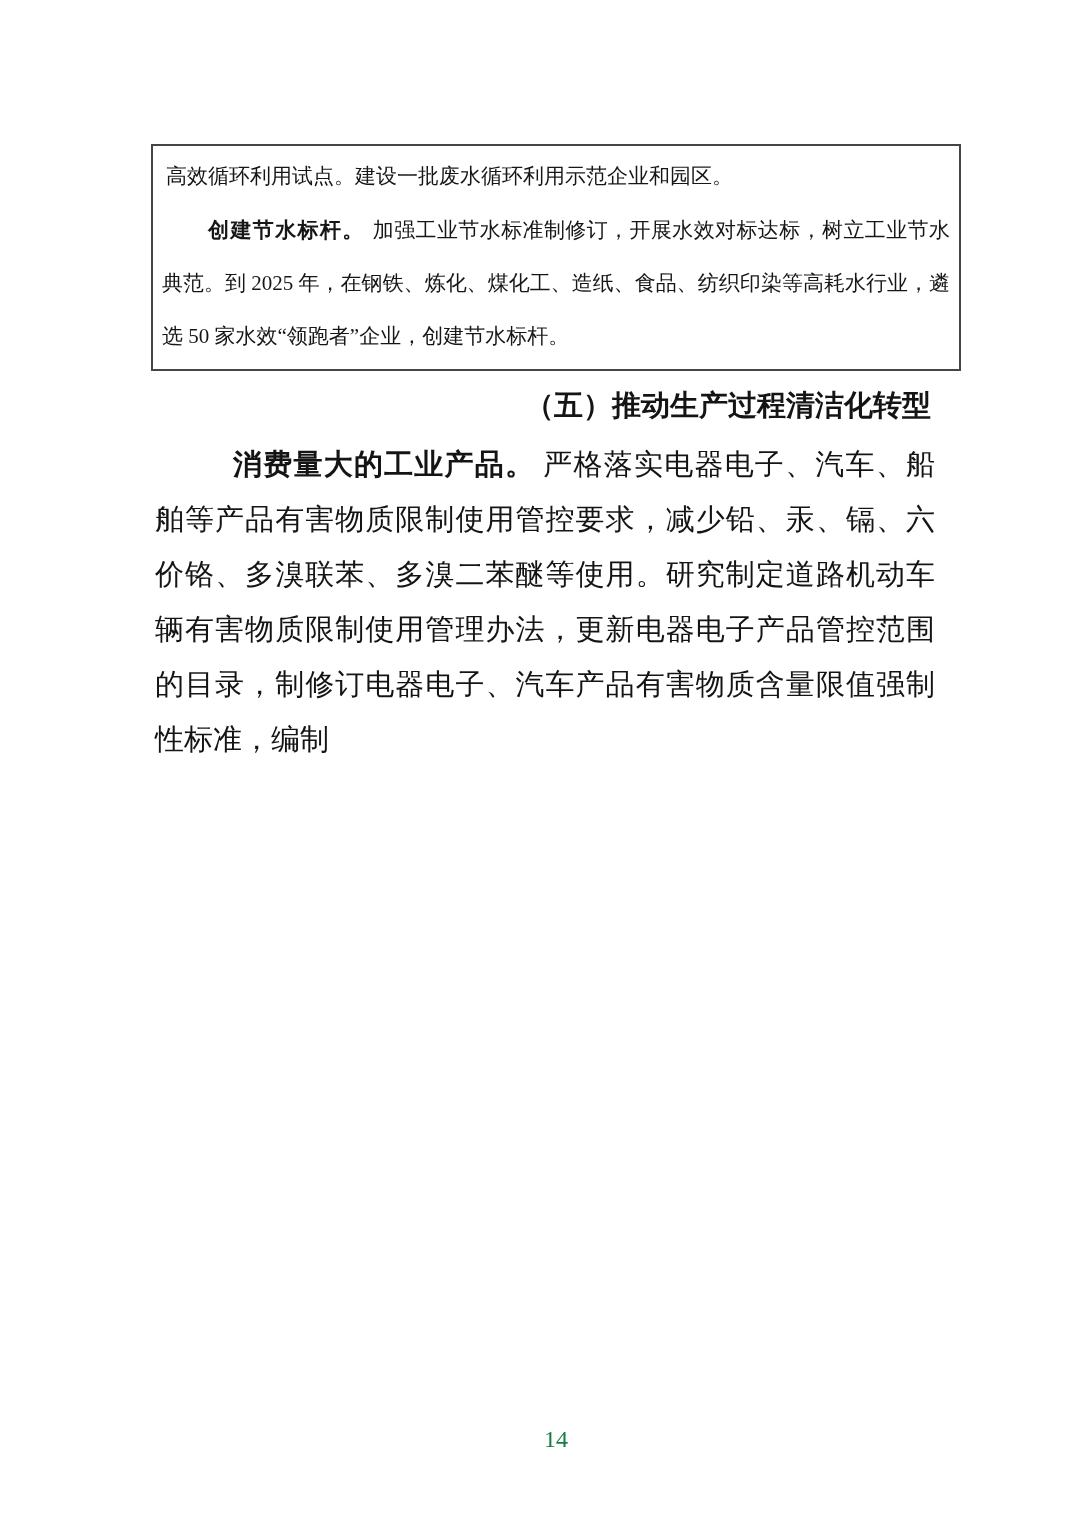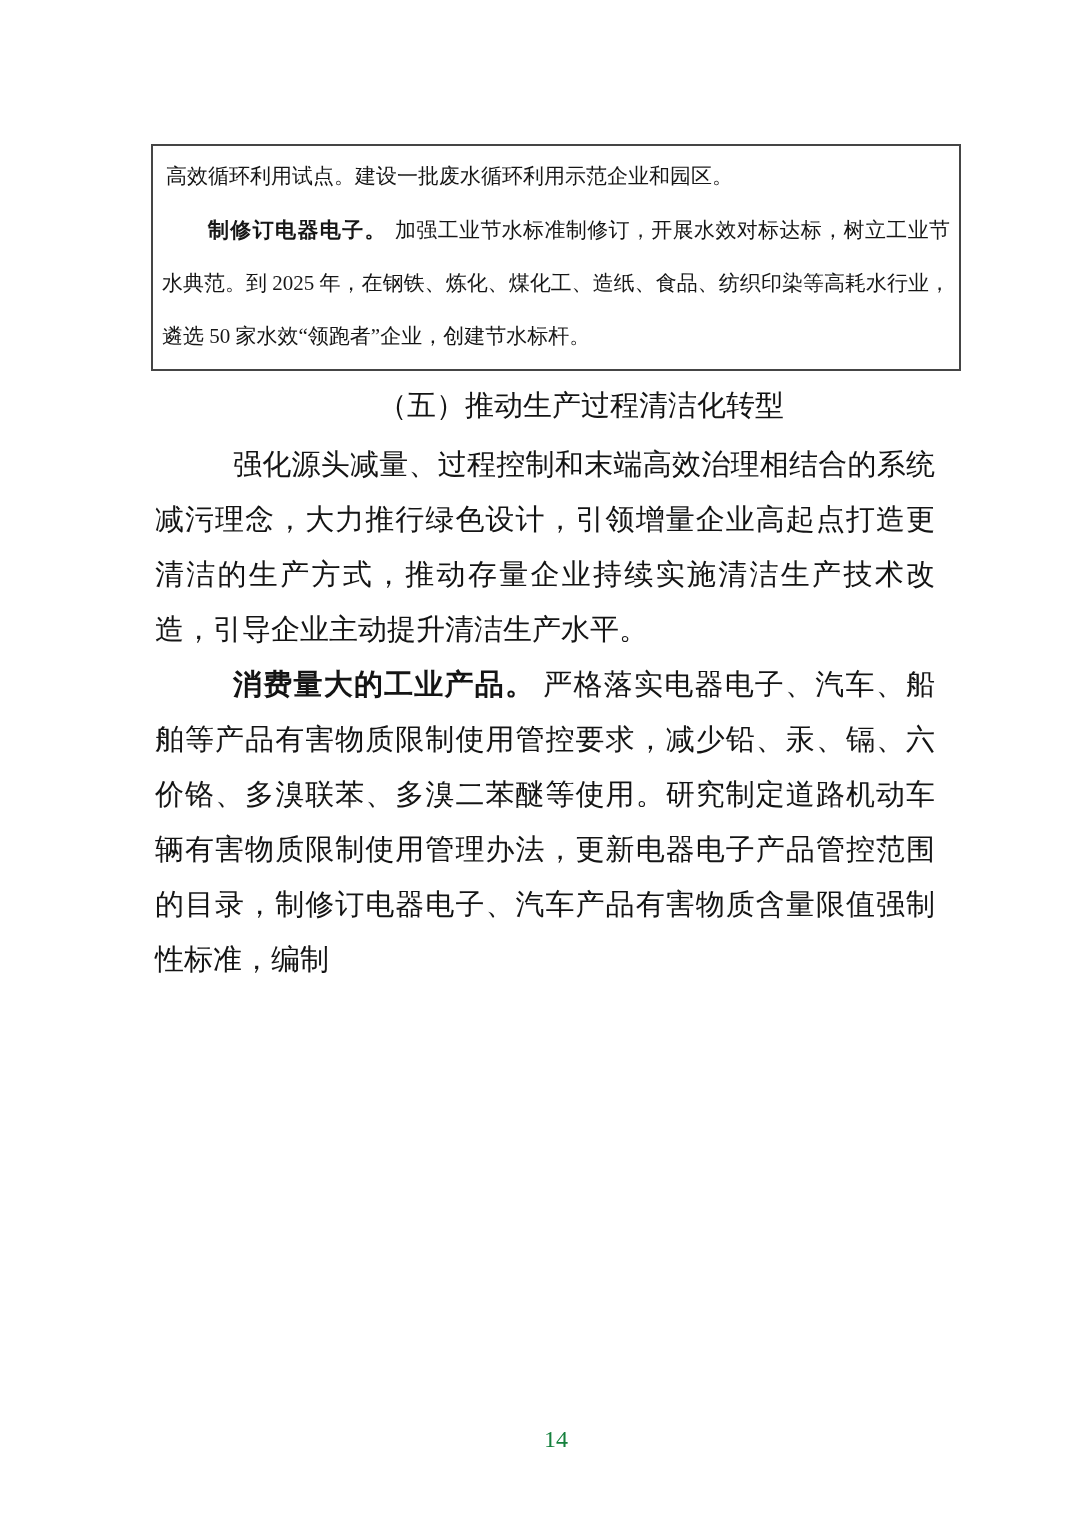--- a/index.html
+++ b/index.html
@@ -36,47 +36,46 @@
     position: absolute;
     left: 139px;
     top: 358px;
     width: 780px;
     font-size: 29px;
     line-height: 55px;
     text-align: justify;
     color: #141414;
   }
   .body-text .heading {
-    font-weight: normal;
+    font-weight: bold;
     text-indent: 72px;
-    text-align: center;
+    text-align: right;
   }
   .body-text p.para { margin: 0; text-indent: 74px; }
   .body-text .lead { font-weight: bold; }
   .page-number {
     position: absolute;
     left: 0;
     top: 1410px;
     width: 100%;
     text-align: center;
     font-size: 24px;
     color: #15803d;
   }
 </style>
 </head>
 <body>
 
 <div class="page">
 
   <div class="callout">
     <p><span>高效循环利用试点。建设一批废水循环利用示范企业和园区。</span></p>
-    <p class="indented"><span class="lead">制修订电器电子。</span><span>加强工业节水标准制修订，开展水效对标达标，树立工业节水典范。到 2025 年，在钢铁、炼化、煤化工、造纸、食品、纺织印染等高耗水行业，遴选 50 家水效“领跑者”企业，创建节水标杆。</span></p>
+    <p class="indented"><span class="lead">创建节水标杆。</span><span>加强工业节水标准制修订，开展水效对标达标，树立工业节水典范。到 2025 年，在钢铁、炼化、煤化工、造纸、食品、纺织印染等高耗水行业，遴选 50 家水效“领跑者”企业，创建节水标杆。</span></p>
   </div>
 
   <div class="body-text">
     <p class="heading">（五）推动生产过程清洁化转型</p>
-    <p class="para"><span>强化源头减量、过程控制和末端高效治理相结合的系统减污理念，大力推行绿色设计，引领增量企业高起点打造更清洁的生产方式，推动存量企业持续实施清洁生产技术改造，引导企业主动提升清洁生产水平。</span></p>
     <p class="para"><span class="lead">消费量大的工业产品。</span><span>严格落实电器电子、汽车、船舶等产品有害物质限制使用管控要求，减少铅、汞、镉、六价铬、多溴联苯、多溴二苯醚等使用。研究制定道路机动车辆有害物质限制使用管理办法，更新电器电子产品管控范围的目录，制修订电器电子、汽车产品有害物质含量限值强制性标准，编制</span></p>
   </div>
 
   <div class="page-number">14</div>
 
 </div>
 
 </body></html>

